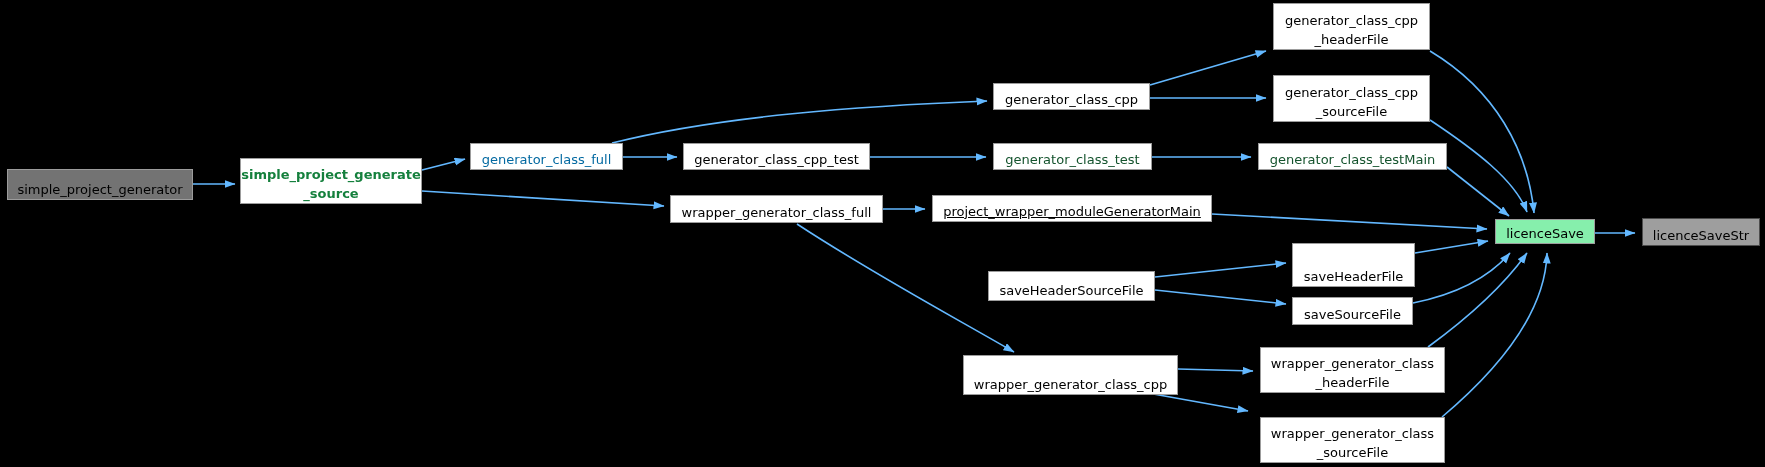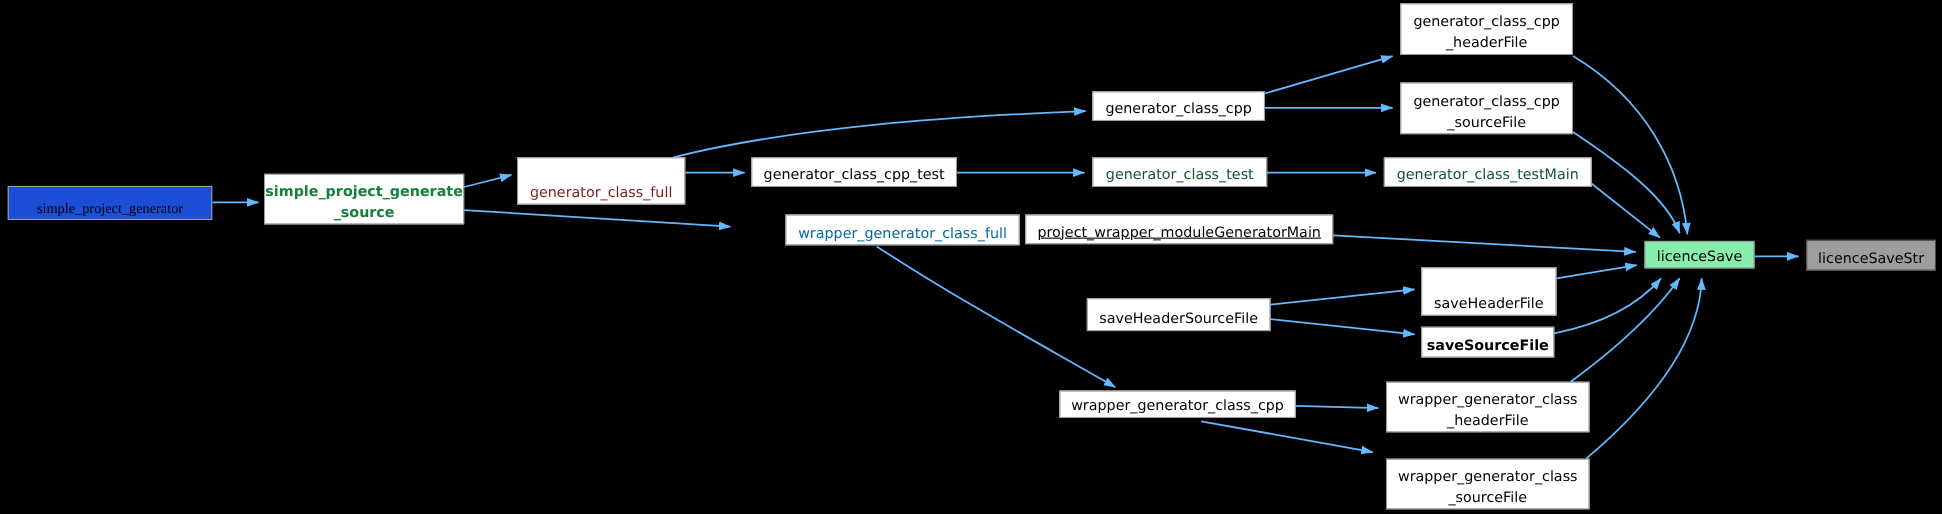--- a/index.html
+++ b/index.html
@@ -68,38 +68,38 @@
         <path class="edge" d="M1415,253 L1488,241" stroke="#63b8ff" stroke-width="1.6" marker-end="url(#arrowhead)"></path>
         <path class="edge" d="M1413,303 Q1478,290 1510,253" stroke="#63b8ff" stroke-width="1.6" marker-end="url(#arrowhead)"></path>
         <path class="edge" d="M1178,369 L1253,371" stroke="#63b8ff" stroke-width="1.6" marker-end="url(#arrowhead)"></path>
         <path class="edge" d="M1092,383 L1248,411" stroke="#63b8ff" stroke-width="1.6" marker-end="url(#arrowhead)"></path>
         <path class="edge" d="M1428,347 Q1495,298 1527,253" stroke="#63b8ff" stroke-width="1.6" marker-end="url(#arrowhead)"></path>
         <path class="edge" d="M1442,417 Q1545,330 1547,253" stroke="#63b8ff" stroke-width="1.6" marker-end="url(#arrowhead)"></path>
         <path class="edge" d="M1595,233 L1635,233" stroke="#63b8ff" stroke-width="1.6" marker-end="url(#arrowhead)"></path>
       </g>
   </svg>
   <div id="node-layer">
-      <div class="node" style="left: 7px; top: 169px; width: 186px; height: 31px; background: #1d4ed8; border: 1.5px solid rgb(156, 156, 156); color: rgb(0, 0, 0); font-family: Liberation Serif, serif;"><span>simple_project_generator</span></div>
+      <div class="node" style="left: 7px; top: 169px; width: 186px; height: 31px; background: #737373; border: 1.5px solid rgb(156, 156, 156); color: rgb(0, 0, 0);"><span>simple_project_generator</span></div>
       <div class="node" style="left: 240px; top: 158px; width: 182px; height: 46px; background: rgb(255, 255, 255); border: 1.5px solid rgb(156, 156, 156); color: #15803d; font-weight: bold;"><span>simple_project_generate
 _source</span></div>
-      <div class="node" style="left: 470px; top: 143px; width: 153px; height: 43px; background: rgb(255, 255, 255); border: 1.5px solid rgb(156, 156, 156); color: #7f1d1d;"><span>generator_class_full</span></div>
+      <div class="node" style="left: 470px; top: 143px; width: 153px; height: 27px; background: rgb(255, 255, 255); border: 1.5px solid rgb(156, 156, 156); color: #0369a1;"><span>generator_class_full</span></div>
       <div class="node" style="left: 683px; top: 143px; width: 187px; height: 27px; background: rgb(255, 255, 255); border: 1.5px solid rgb(156, 156, 156); color: rgb(0, 0, 0);"><span>generator_class_cpp_test</span></div>
       <div class="node" style="left: 993px; top: 83px; width: 157px; height: 27px; background: rgb(255, 255, 255); border: 1.5px solid rgb(156, 156, 156); color: rgb(0, 0, 0);"><span>generator_class_cpp</span></div>
       <div class="node" style="left: 1273px; top: 3px; width: 157px; height: 47px; background: rgb(255, 255, 255); border: 1.5px solid rgb(156, 156, 156); color: rgb(0, 0, 0);"><span>generator_class_cpp
 _headerFile</span></div>
       <div class="node" style="left: 1273px; top: 75px; width: 157px; height: 47px; background: rgb(255, 255, 255); border: 1.5px solid rgb(156, 156, 156); color: rgb(0, 0, 0);"><span>generator_class_cpp
 _sourceFile</span></div>
       <div class="node" style="left: 993px; top: 143px; width: 159px; height: 27px; background: rgb(255, 255, 255); border: 1.5px solid rgb(156, 156, 156); color: #14532d;"><span>generator_class_test</span></div>
       <div class="node" style="left: 1258px; top: 143px; width: 189px; height: 27px; background: rgb(255, 255, 255); border: 1.5px solid rgb(156, 156, 156); color: #14532d;"><span>generator_class_testMain</span></div>
-      <div class="node" style="left: 670px; top: 195px; width: 213px; height: 28px; background: rgb(255, 255, 255); border: 1.5px solid rgb(156, 156, 156); color: #0369a1; margin-left: 44px;"><span>wrapper_generator_class_full</span></div>
+      <div class="node" style="left: 670px; top: 195px; width: 213px; height: 28px; background: rgb(255, 255, 255); border: 1.5px solid rgb(156, 156, 156); color: #000000;"><span>wrapper_generator_class_full</span></div>
       <div class="node" style="left: 932px; top: 195px; width: 280px; height: 27px; background: rgb(255, 255, 255); border: 1.5px solid rgb(156, 156, 156); color: rgb(0, 0, 0); text-decoration: underline;"><span>project_wrapper_moduleGeneratorMain</span></div>
       <div class="node" style="left: 988px; top: 271px; width: 167px; height: 30px; background: rgb(255, 255, 255); border: 1.5px solid rgb(156, 156, 156); color: rgb(0, 0, 0);"><span>saveHeaderSourceFile</span></div>
       <div class="node" style="left: 1292px; top: 243px; width: 123px; height: 44px; background: rgb(255, 255, 255); border: 1.5px solid rgb(156, 156, 156); color: rgb(0, 0, 0);"><span>saveHeaderFile</span></div>
-      <div class="node" style="left: 1292px; top: 297px; width: 121px; height: 28px; background: rgb(255, 255, 255); border: 1.5px solid rgb(156, 156, 156); color: rgb(0, 0, 0); font-weight: bold;"><span>saveSourceFile</span></div>
-      <div class="node" style="left: 963px; top: 355px; width: 215px; height: 25px; background: rgb(255, 255, 255); border: 1.5px solid rgb(156, 156, 156); color: rgb(0, 0, 0);"><span>wrapper_generator_class_cpp</span></div>
+      <div class="node" style="left: 1292px; top: 297px; width: 121px; height: 28px; background: rgb(255, 255, 255); border: 1.5px solid rgb(156, 156, 156); color: rgb(0, 0, 0);"><span>saveSourceFile</span></div>
+      <div class="node" style="left: 963px; top: 355px; width: 215px; height: 40px; background: rgb(255, 255, 255); border: 1.5px solid rgb(156, 156, 156); color: rgb(0, 0, 0);"><span>wrapper_generator_class_cpp</span></div>
       <div class="node" style="left: 1260px; top: 347px; width: 185px; height: 46px; background: rgb(255, 255, 255); border: 1.5px solid rgb(156, 156, 156); color: rgb(0, 0, 0);"><span>wrapper_generator_class
 _headerFile</span></div>
       <div class="node" style="left: 1260px; top: 417px; width: 185px; height: 46px; background: rgb(255, 255, 255); border: 1.5px solid rgb(156, 156, 156); color: rgb(0, 0, 0);"><span>wrapper_generator_class
 _sourceFile</span></div>
       <div class="node" style="left: 1495px; top: 219px; width: 100px; height: 25px; background: #86efac; border: 1.5px solid rgb(156, 156, 156); color: rgb(0, 0, 0);"><span>licenceSave</span></div>
       <div class="node highlighted" style="left: 1642px; top: 218px; width: 118px; height: 28px; background: rgb(158, 158, 158); border: 1.5px solid rgb(77, 77, 77); color: rgb(0, 0, 0);"><span>licenceSaveStr</span></div>
     </div>
 </div>
 
 </body></html>

